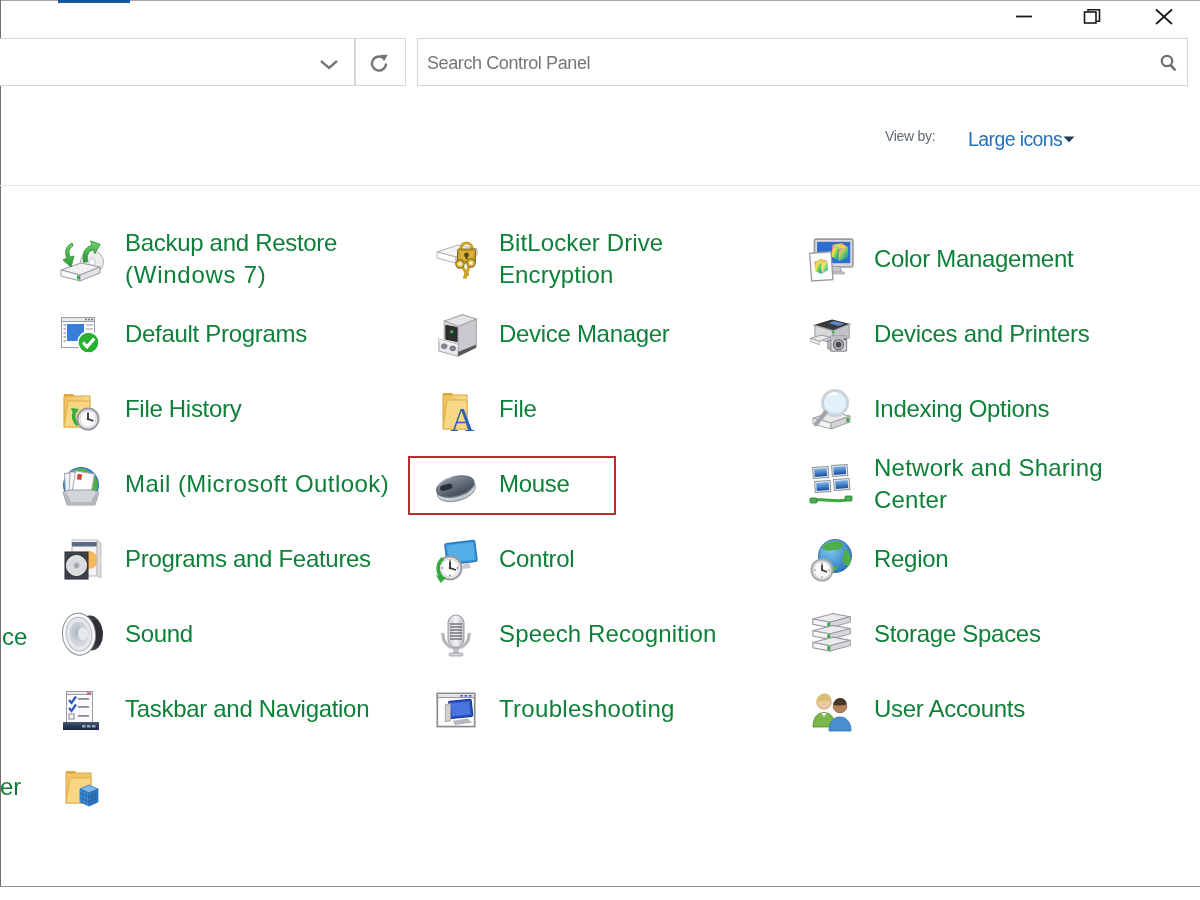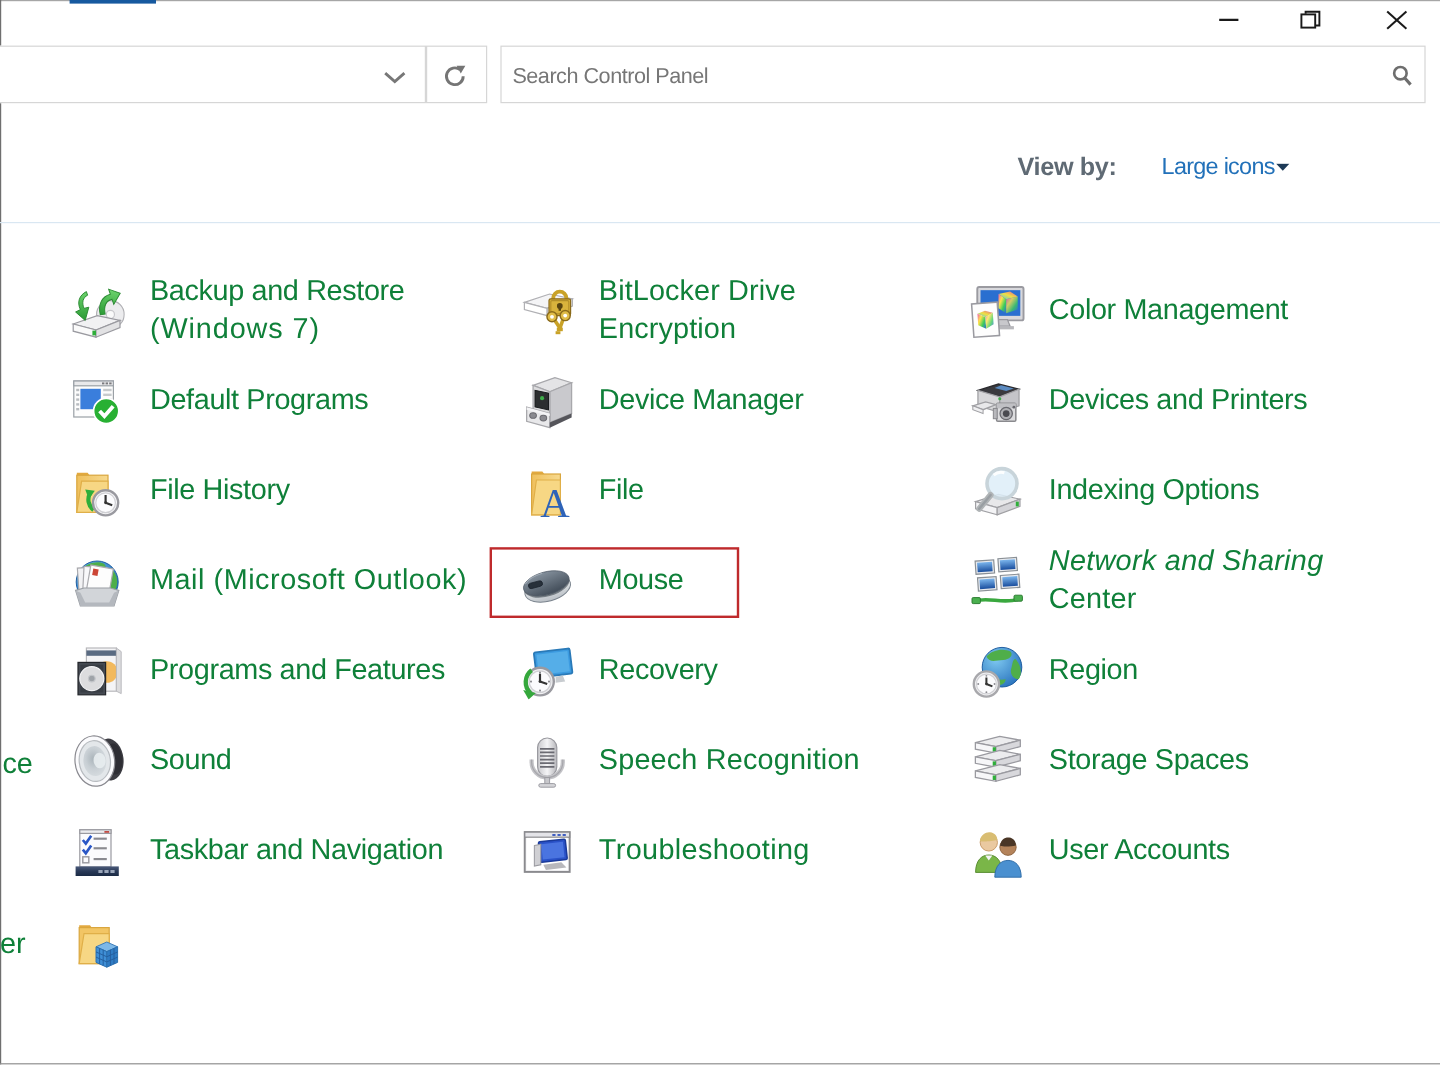--- a/index.html
+++ b/index.html
@@ -37,21 +37,21 @@
  <path d="M17,9.5 a7,7 0 1 1 -2.6,-5.4" fill="none" stroke="#757575" stroke-width="2.4"></path>
  <polygon points="11.5,0.8 18.8,0.8 15,7.2" fill="#757575"></polygon>
 </svg>
 <div class="bx" style="left:417px;top:38px;width:769px;height:46px;"></div>
 <div class="abs" style="left:427px;top:53px;font-size:18px;letter-spacing:-0.4px;color:#767676;">Search Control Panel</div>
 <svg class="abs" style="left:1158px;top:53px;" width="22" height="22" viewBox="0 0 22 22">
  <circle cx="9" cy="8" r="5.2" fill="none" stroke="#6e6e6e" stroke-width="2.2"></circle>
  <line x1="12.8" y1="12.2" x2="17.5" y2="17.5" stroke="#6e6e6e" stroke-width="2.6"></line>
 </svg>
 
-<div class="abs" style="left:848px;top:128px;font-size:21px;letter-spacing:-0.3px;color:#5f6a74;font-weight:bold;">View by:</div>
+<div class="abs" style="left:885px;top:128px;font-size:14px;letter-spacing:-0.3px;color:#5f6a74;">View by:</div>
 <div class="abs" style="left:968px;top:128px;font-size:19.5px;letter-spacing:-0.6px;color:#2271b9;">Large icons</div>
 <svg class="abs" style="left:1063px;top:136px;" width="12" height="7" viewBox="0 0 12 7">
  <polygon points="0.5,0.5 11.5,0.5 6,6.3" fill="#1d3a57"></polygon>
 </svg>
 <div class="abs" style="left:0;top:185px;width:1200px;height:1px;background:#d9e7f2;"></div>
 
 <div class="abs" style="left:408px;top:456px;width:204px;height:55px;border:2.5px solid #bf2a2c;"></div>
 
 <div class="frag" style="left:2px;top:623px;">ce</div>
 <div class="frag" style="left:0px;top:773px;">er</div>
@@ -488,39 +488,39 @@
 <div class="item" style="left:499px;top:297px;">
       <div class="txt" style="">Device Manager</div>
     </div>
 <div class="item" style="left:499px;top:372px;">
       <div class="txt" style="">File</div>
     </div>
 <div class="item" style="left:499px;top:447px;">
       <div class="txt" style="">Mouse</div>
     </div>
 <div class="item" style="left:499px;top:522px;">
-      <div class="txt" style="">Recovery</div>
+      <div class="txt" style="">Control</div>
     </div>
 <div class="item" style="left:499px;top:597px;">
       <div class="txt" style="letter-spacing:0.15px;">Speech Recognition</div>
     </div>
 <div class="item" style="left:499px;top:672px;">
       <div class="txt" style="letter-spacing:0.3px;">Troubleshooting</div>
     </div>
 <div class="item" style="left:874px;top:222px;">
       <div class="txt" style="">Color Management</div>
     </div>
 <div class="item" style="left:874px;top:297px;">
       <div class="txt" style="">Devices and Printers</div>
     </div>
 <div class="item" style="left:874px;top:372px;">
       <div class="txt" style="">Indexing Options</div>
     </div>
 <div class="item" style="left:874px;top:447px;">
-      <div class="txt" style=""><span style="letter-spacing:0.25px;font-style:italic;">Network and Sharing</span><br><span style="letter-spacing:0.2px;">Center</span></div>
+      <div class="txt" style=""><span style="letter-spacing:0.25px;">Network and Sharing</span><br><span style="letter-spacing:0.2px;">Center</span></div>
     </div>
 <div class="item" style="left:874px;top:522px;">
       <div class="txt" style="">Region</div>
     </div>
 <div class="item" style="left:874px;top:597px;">
       <div class="txt" style="">Storage Spaces</div>
     </div>
 <div class="item" style="left:874px;top:672px;">
       <div class="txt" style="">User Accounts</div>
     </div>

